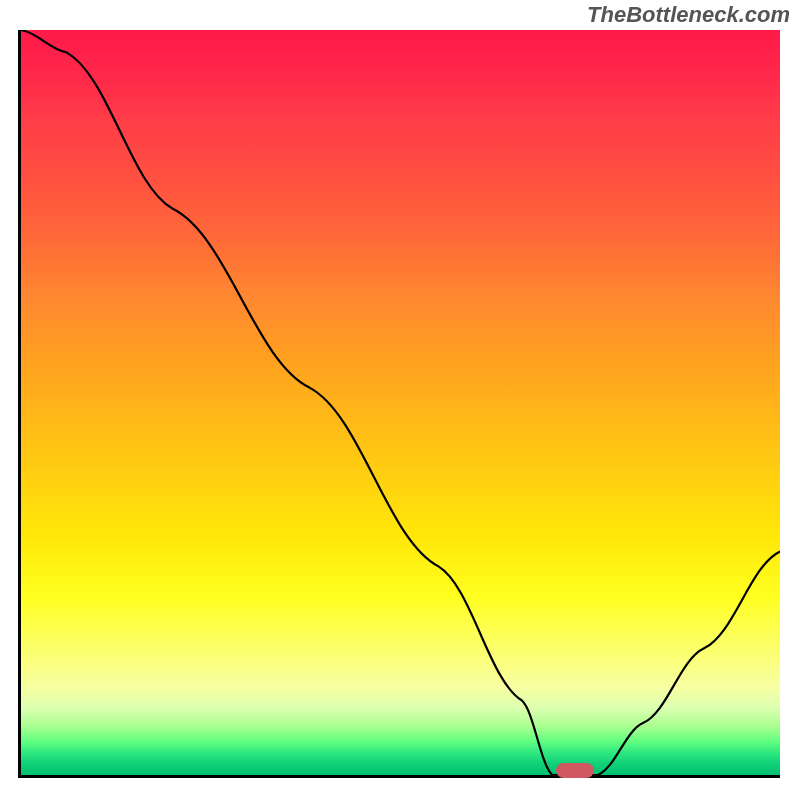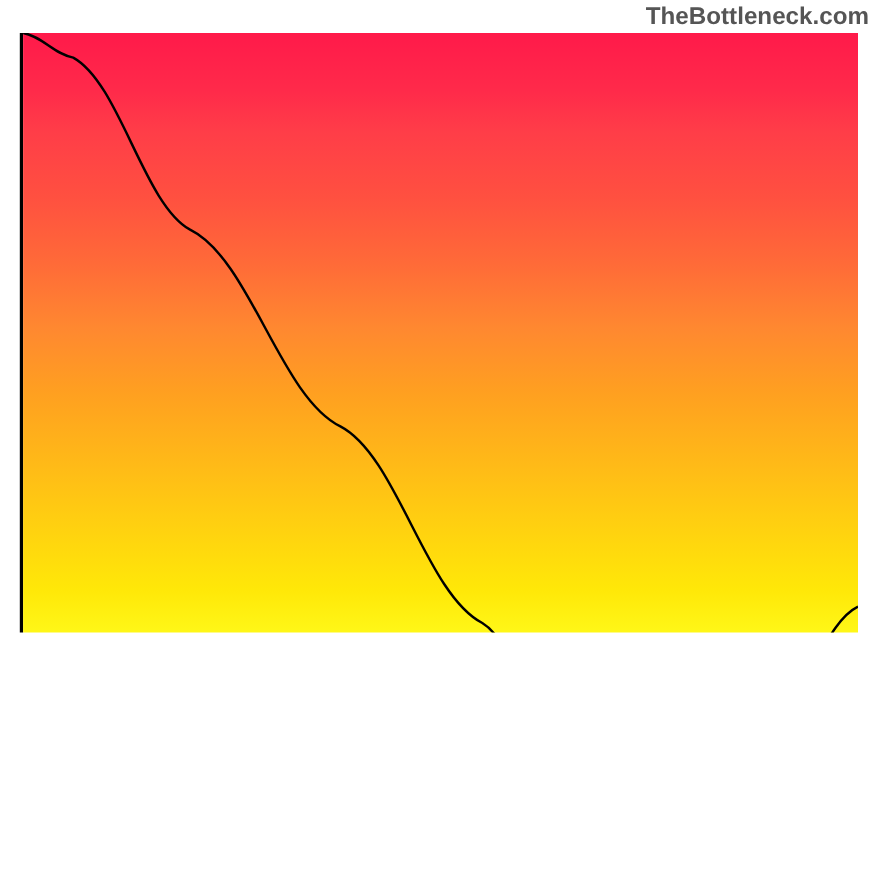--- a/index.html
+++ b/index.html
@@ -2,22 +2,23 @@
 <html><head>
 <meta charset="utf-8">
 <style>
   body {
     margin: 0;
     padding: 0;
     background: #fff;
   }
   .chart-container {
     width: 800px;
-    height: 575px;
+    height: 800px;
     position: relative;
+    font-style: italic;
   }
   .watermark {
     position: absolute;
     top: 2px;
     right: 10px;
     font-family: Arial, sans-serif;
     font-size: 22px;
     font-weight: bold;
     color: #555;
     z-index: 10;

